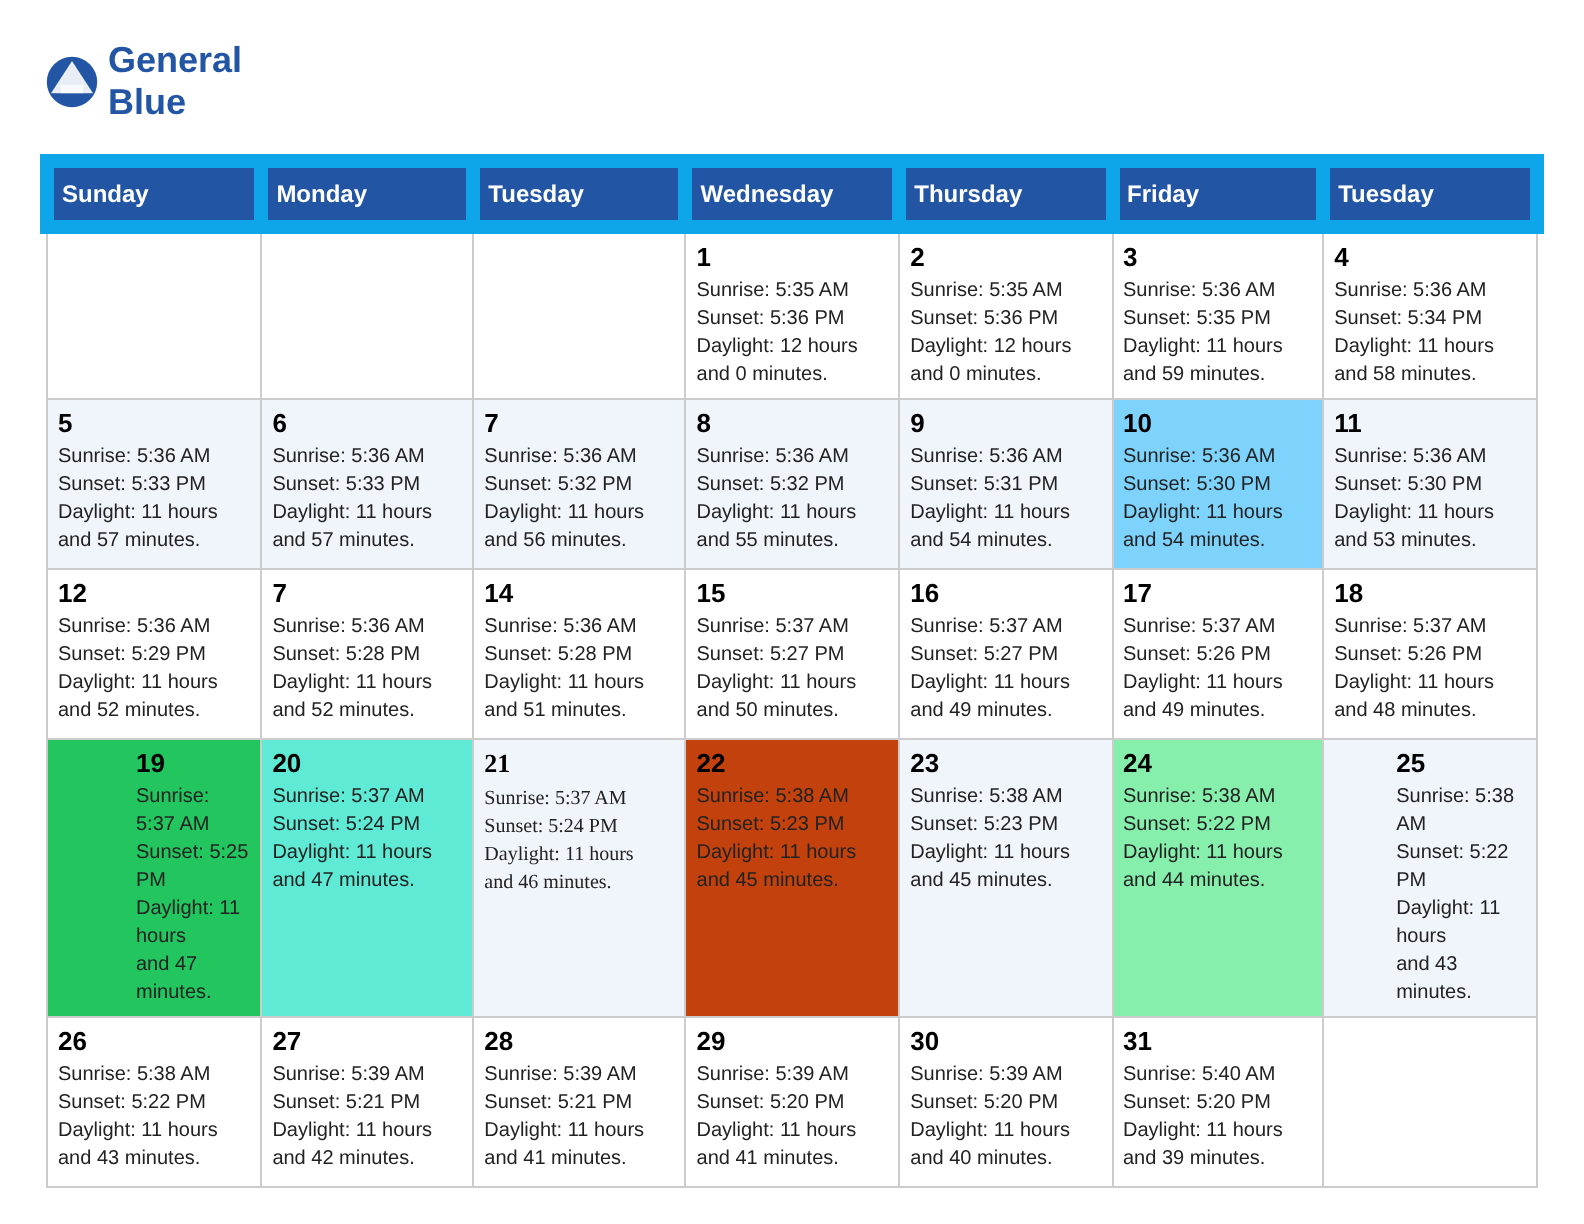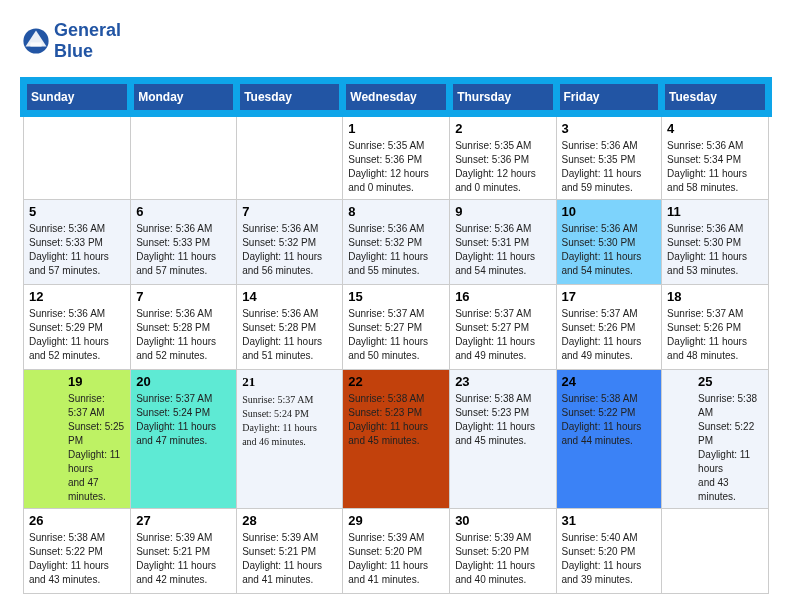--- a/index.html
+++ b/index.html
@@ -191,41 +191,41 @@
           <td>
             <span class="day-num">17</span>
             <div class="day-info">Sunrise: 5:37 AM<br>Sunset: 5:26 PM<br>Daylight: 11 hours<br>and 49 minutes.</div>
           </td>
           <td>
             <span class="day-num">18</span>
             <div class="day-info">Sunrise: 5:37 AM<br>Sunset: 5:26 PM<br>Daylight: 11 hours<br>and 48 minutes.</div>
           </td>
         </tr>
         <tr>
-          <td style="background-color: #bef264; padding-left: 44px;">
+          <td style="background-color: #22c55e; padding-left: 44px;">
             <span class="day-num">19</span>
             <div class="day-info">Sunrise: 5:37 AM<br>Sunset: 5:25 PM<br>Daylight: 11 hours<br>and 47 minutes.</div>
           </td>
           <td style="background-color: #5eead4;">
             <span class="day-num">20</span>
             <div class="day-info">Sunrise: 5:37 AM<br>Sunset: 5:24 PM<br>Daylight: 11 hours<br>and 47 minutes.</div>
           </td>
           <td style="background-color: rgb(240, 244, 251); font-family: Liberation Serif, serif;">
             <span class="day-num">21</span>
             <div class="day-info">Sunrise: 5:37 AM<br>Sunset: 5:24 PM<br>Daylight: 11 hours<br>and 46 minutes.</div>
           </td>
           <td style="background-color: #c2410c;">
             <span class="day-num">22</span>
             <div class="day-info">Sunrise: 5:38 AM<br>Sunset: 5:23 PM<br>Daylight: 11 hours<br>and 45 minutes.</div>
           </td>
           <td style="background-color: rgb(240, 244, 251); margin-left: 16px;">
             <span class="day-num">23</span>
             <div class="day-info">Sunrise: 5:38 AM<br>Sunset: 5:23 PM<br>Daylight: 11 hours<br>and 45 minutes.</div>
           </td>
-          <td style="background-color: #3b82f6;">
+          <td style="background-color: #86efac;">
             <span class="day-num">24</span>
             <div class="day-info">Sunrise: 5:38 AM<br>Sunset: 5:22 PM<br>Daylight: 11 hours<br>and 44 minutes.</div>
           </td>
           <td style="background-color: rgb(240, 244, 251); padding-left: 36px;">
             <span class="day-num">25</span>
             <div class="day-info">Sunrise: 5:38 AM<br>Sunset: 5:22 PM<br>Daylight: 11 hours<br>and 43 minutes.</div>
           </td>
         </tr>
         <tr>
           <td>

